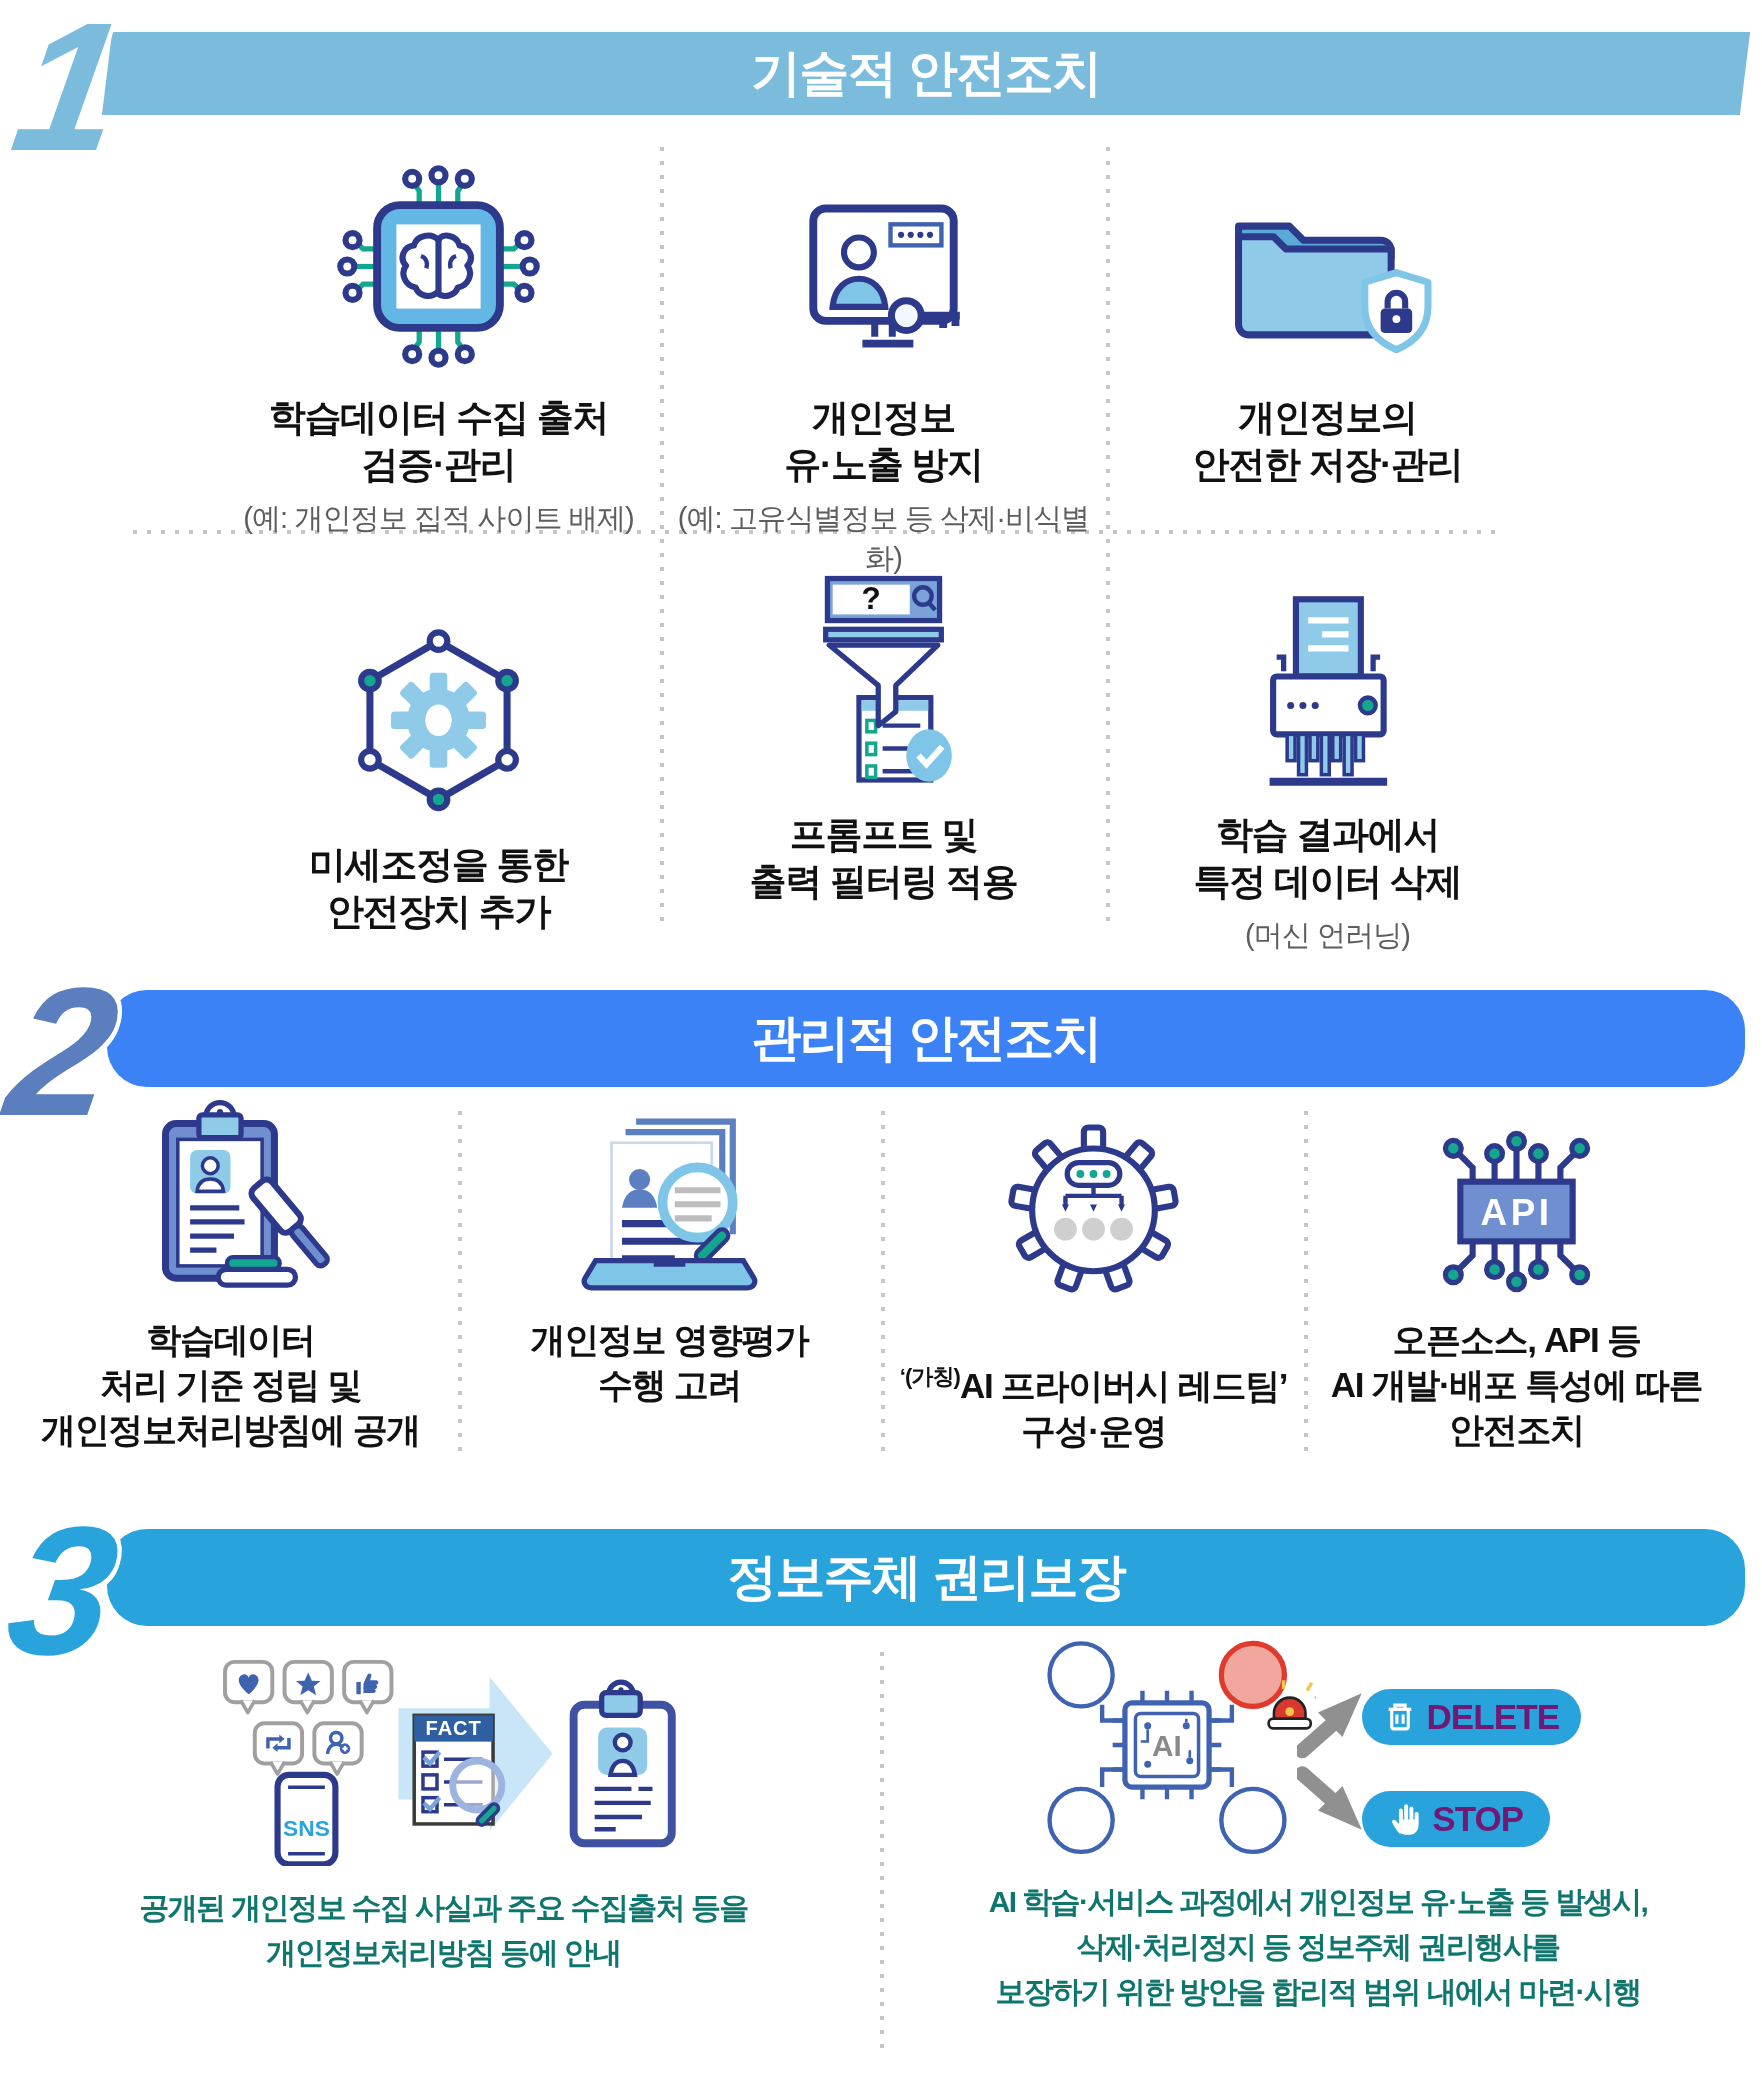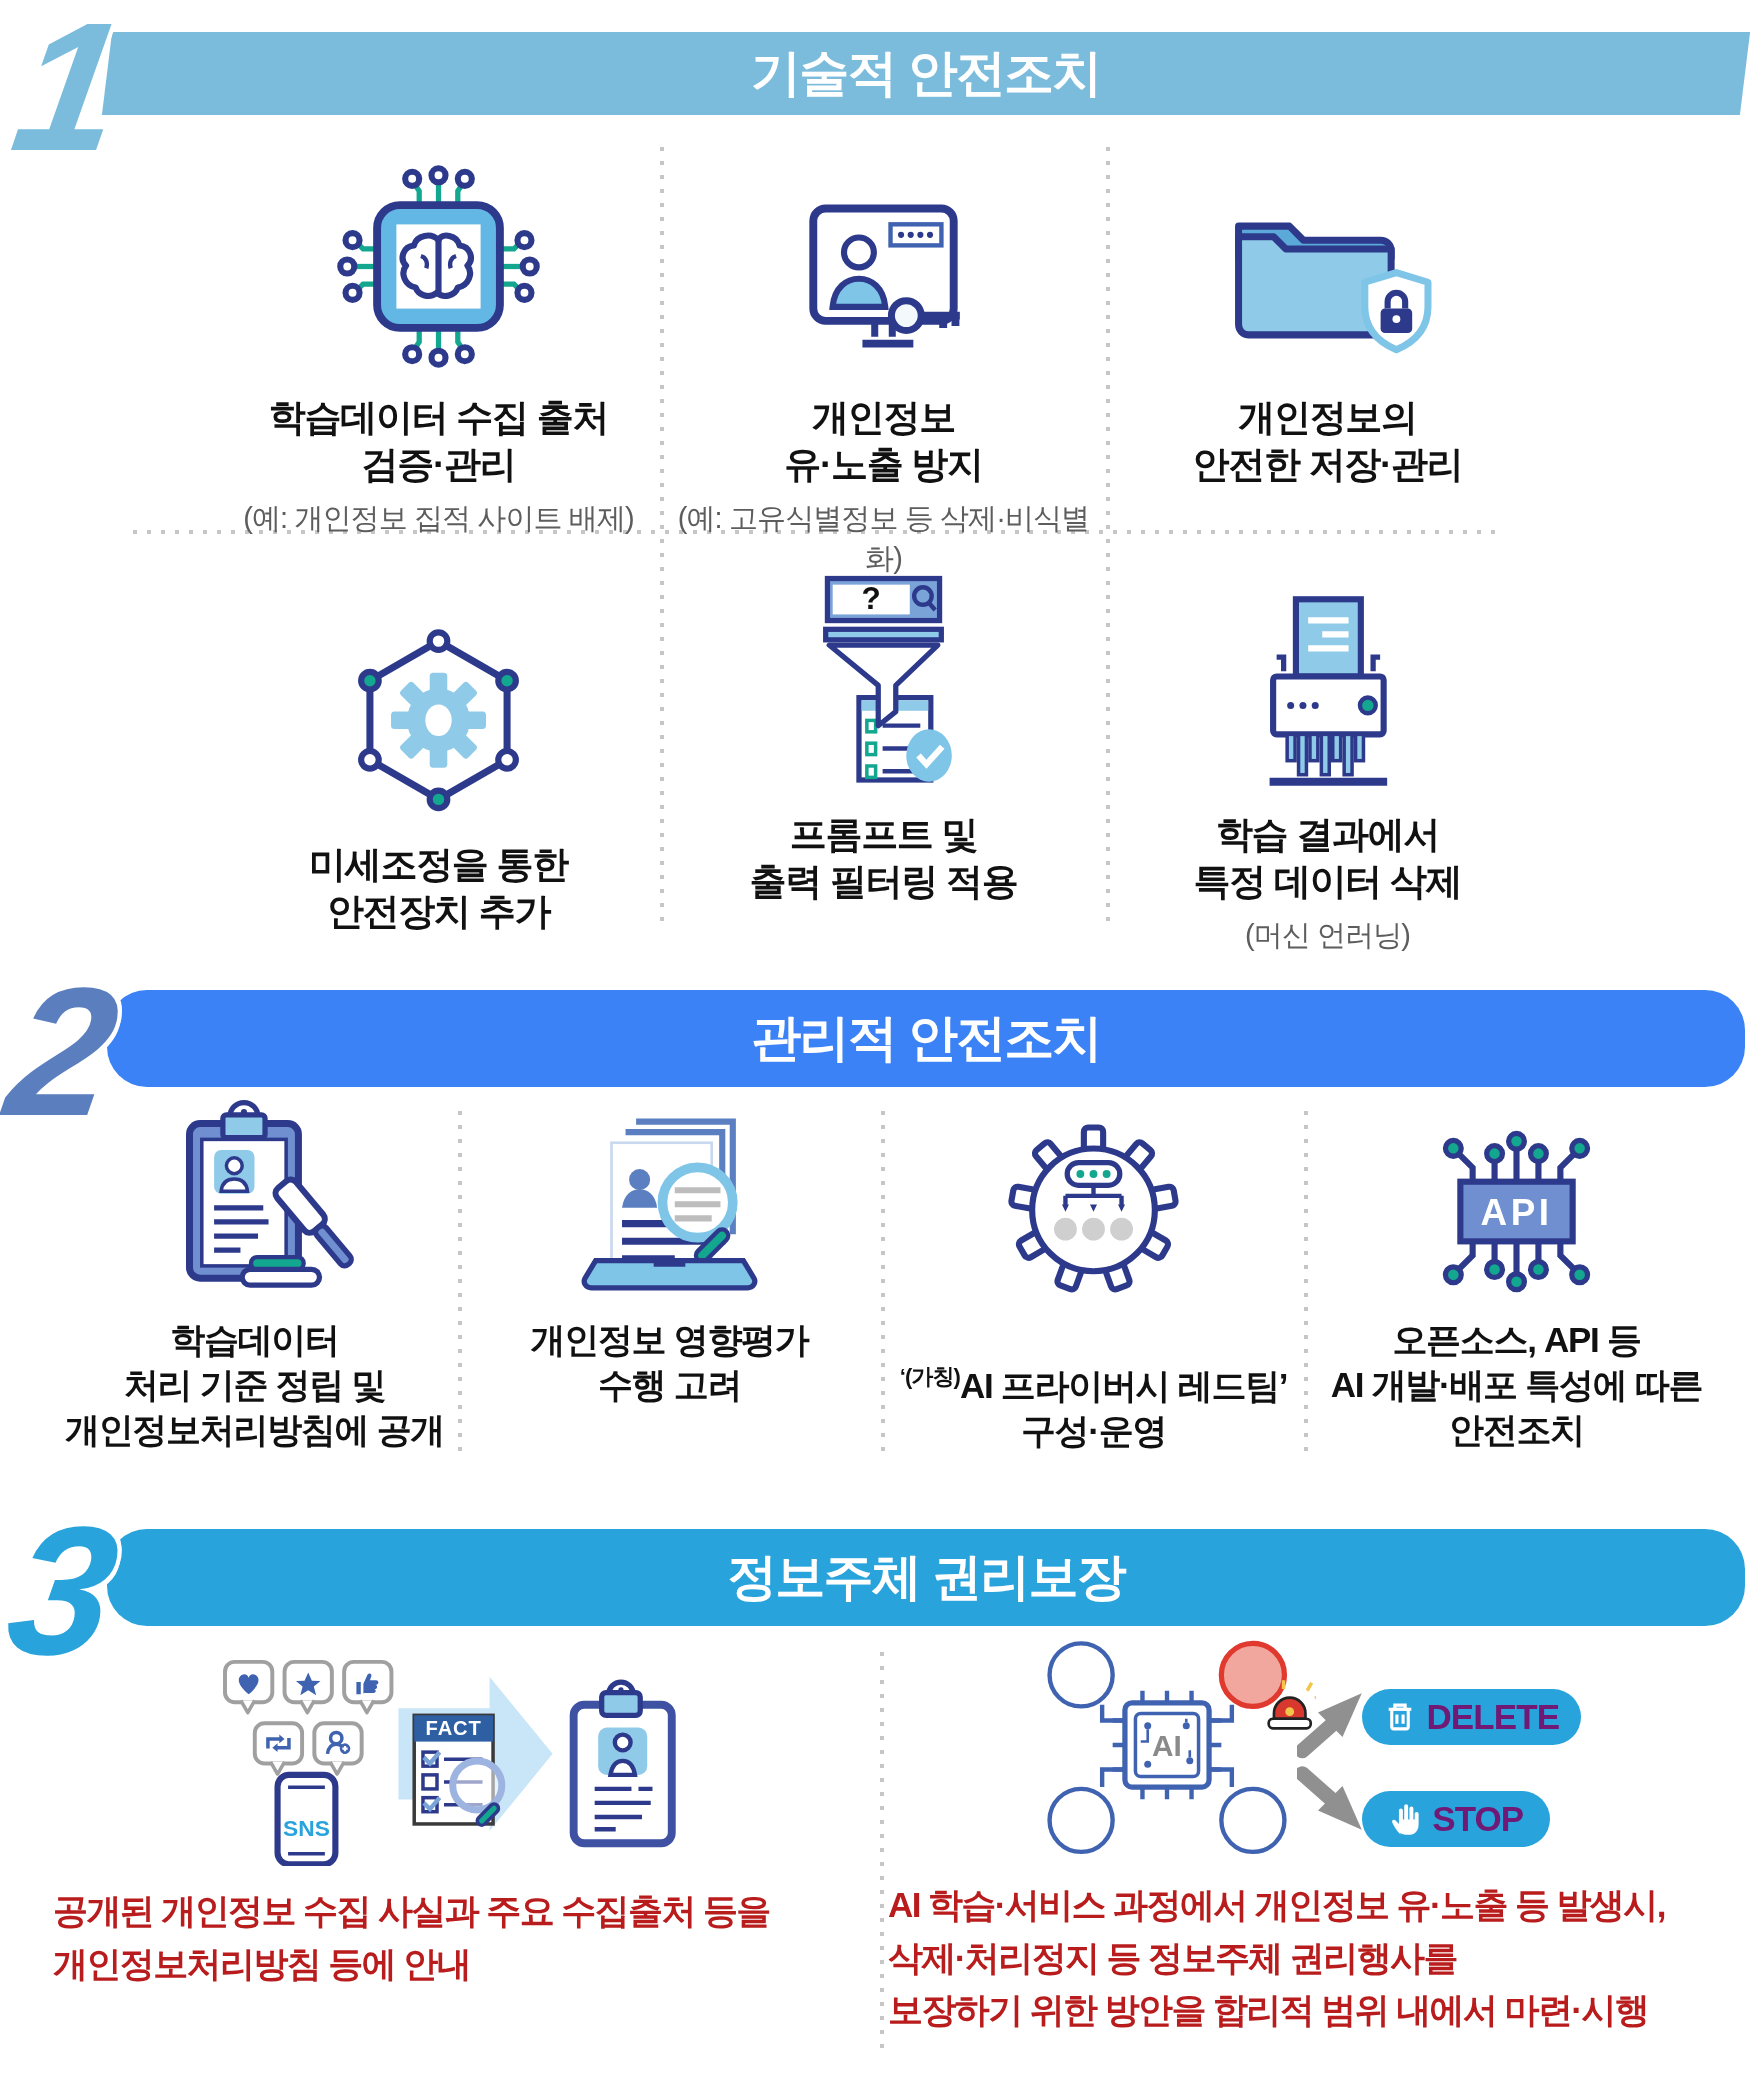--- a/index.html
+++ b/index.html
@@ -26,22 +26,22 @@
   .s1 .iconbox{height:225px}
   .s2 .iconbox{height:191px}
   .label{font-size:37px;font-weight:800;line-height:1.28;color:#111;white-space:pre-line;letter-spacing:-1.3px;margin-top:24px}
   .s2 .label{font-size:35px}
   .note{font-size:29px;color:#5d5d5d;margin-top:10.5px;letter-spacing:-0.9px}
   .sup{font-size:22px;vertical-align:14px;letter-spacing:-0.9px}
   .vdots{position:absolute;width:3.5px;background-image:repeating-linear-gradient(to bottom,#c6c6c6 0 4.4px,transparent 4.4px 14px)}
   .hdots{position:absolute;height:3.5px;background-image:repeating-linear-gradient(to right,#c6c6c6 0 4.4px,transparent 4.4px 14px)}
   .pill{position:absolute;background:#29a3dc;border-radius:30px;color:#701a75;display:flex;align-items:center;
     justify-content:center;gap:10.5px;font-weight:800;font-size:35px;letter-spacing:-0.9px}
-  .s3text{position:absolute;text-align:left;font-size:35px;font-weight:800;line-height:1.5;
-    letter-spacing:-1.6px;white-space:pre-line;color:#b91c1c}
+  .s3text{position:absolute;text-align:center;font-size:30px;font-weight:800;line-height:1.5;
+    letter-spacing:-1.6px;white-space:pre-line;color:#0f766e}
   .abs{position:absolute}
 </style>
 </head>
 <body>
 
 <div class="sec-num" id="num1">1</div>
 <div class="sec-num" id="num2">2</div>
 <div class="sec-num" id="num3">3</div>
 
 <div class="banner" id="banner1">
@@ -225,21 +225,21 @@
     </div>
   <div class="label">학습 결과에서
 특정 데이터 삭제</div>
   <div class="note">(머신 언러닝)</div>
 </div>
 
 <div class="vdots" style="left:458px;top:1111px;height:344px"></div>
 <div class="vdots" style="left:881px;top:1111px;height:344px"></div>
 <div class="vdots" style="left:1304px;top:1111px;height:344px"></div>
 
-<div class="cell s2" style="left:48px;top:1103px">
+<div class="cell s2" style="left:24px;top:1103px">
   <div class="iconbox">
       <svg width="211" height="195" viewBox="0 0 240 222">
     <rect x="46" y="28" width="124" height="176" rx="12" fill="#6f8fd0" stroke="#2d3a8c" stroke-width="8"></rect>
     <rect x="60" y="46" width="96" height="144" fill="#fff" stroke="#2d3a8c" stroke-width="4"></rect>
     <path d="M92 20a16 16 0 0 1 32 0" fill="#fff" stroke="#2d3a8c" stroke-width="6"></path>
     <rect x="84" y="18" width="48" height="26" rx="4" fill="#8fcbe8" stroke="#2d3a8c" stroke-width="6"></rect>
     <circle cx="108" cy="15" r="3.5" fill="#2d3a8c"></circle>
     <rect x="74" y="58" width="46" height="50" rx="8" fill="#8fcbe8"></rect>
     <circle cx="97" cy="76" r="9" fill="#fff" stroke="#2d3a8c" stroke-width="4"></circle>
     <path d="M82 105c1-10 7-14 15-14s14 4 15 14z" fill="#fff" stroke="#2d3a8c" stroke-width="4"></path>

